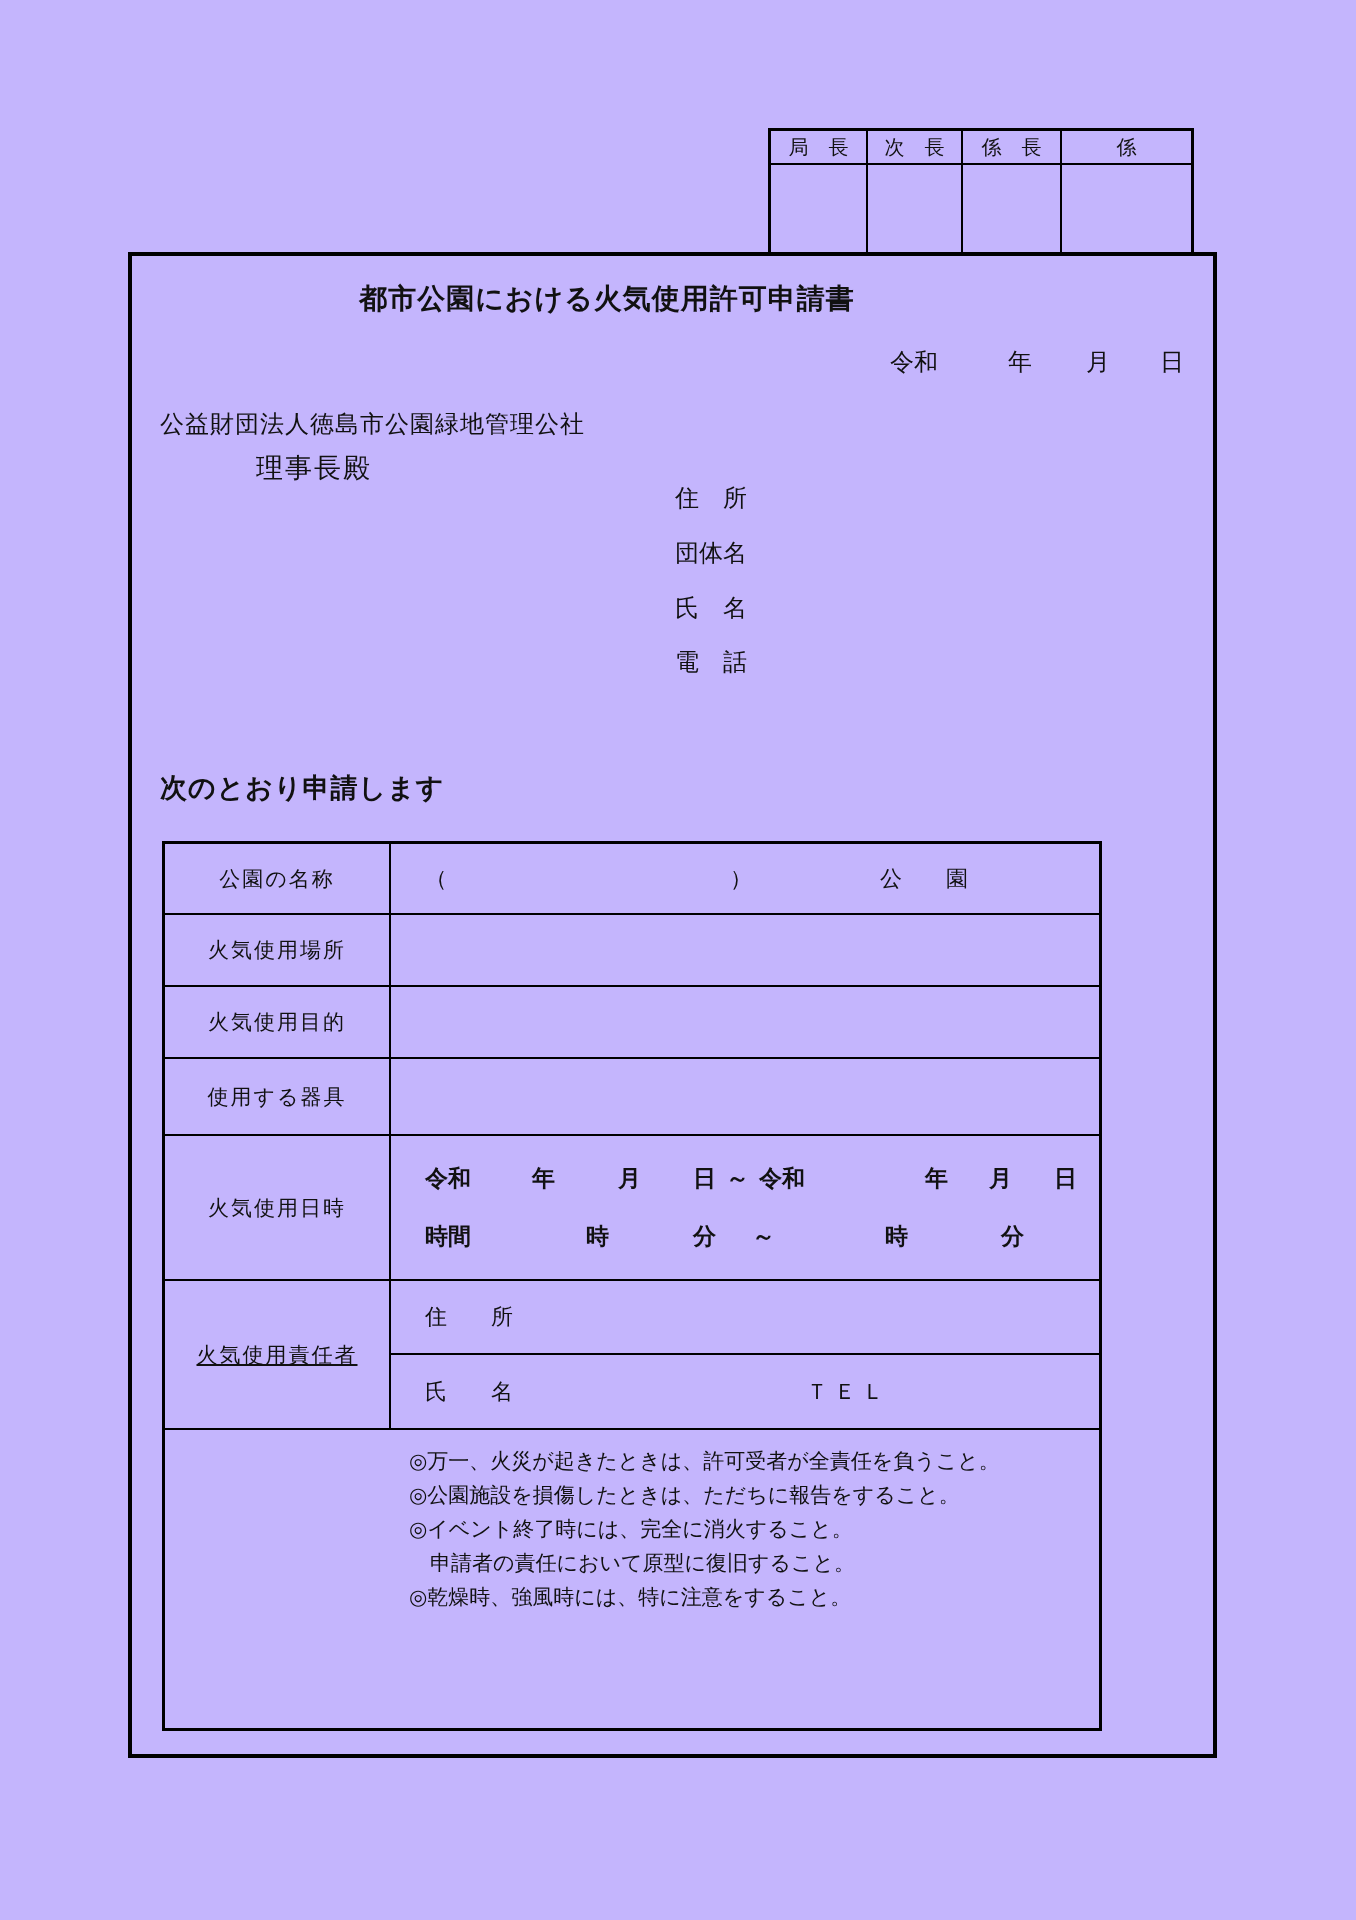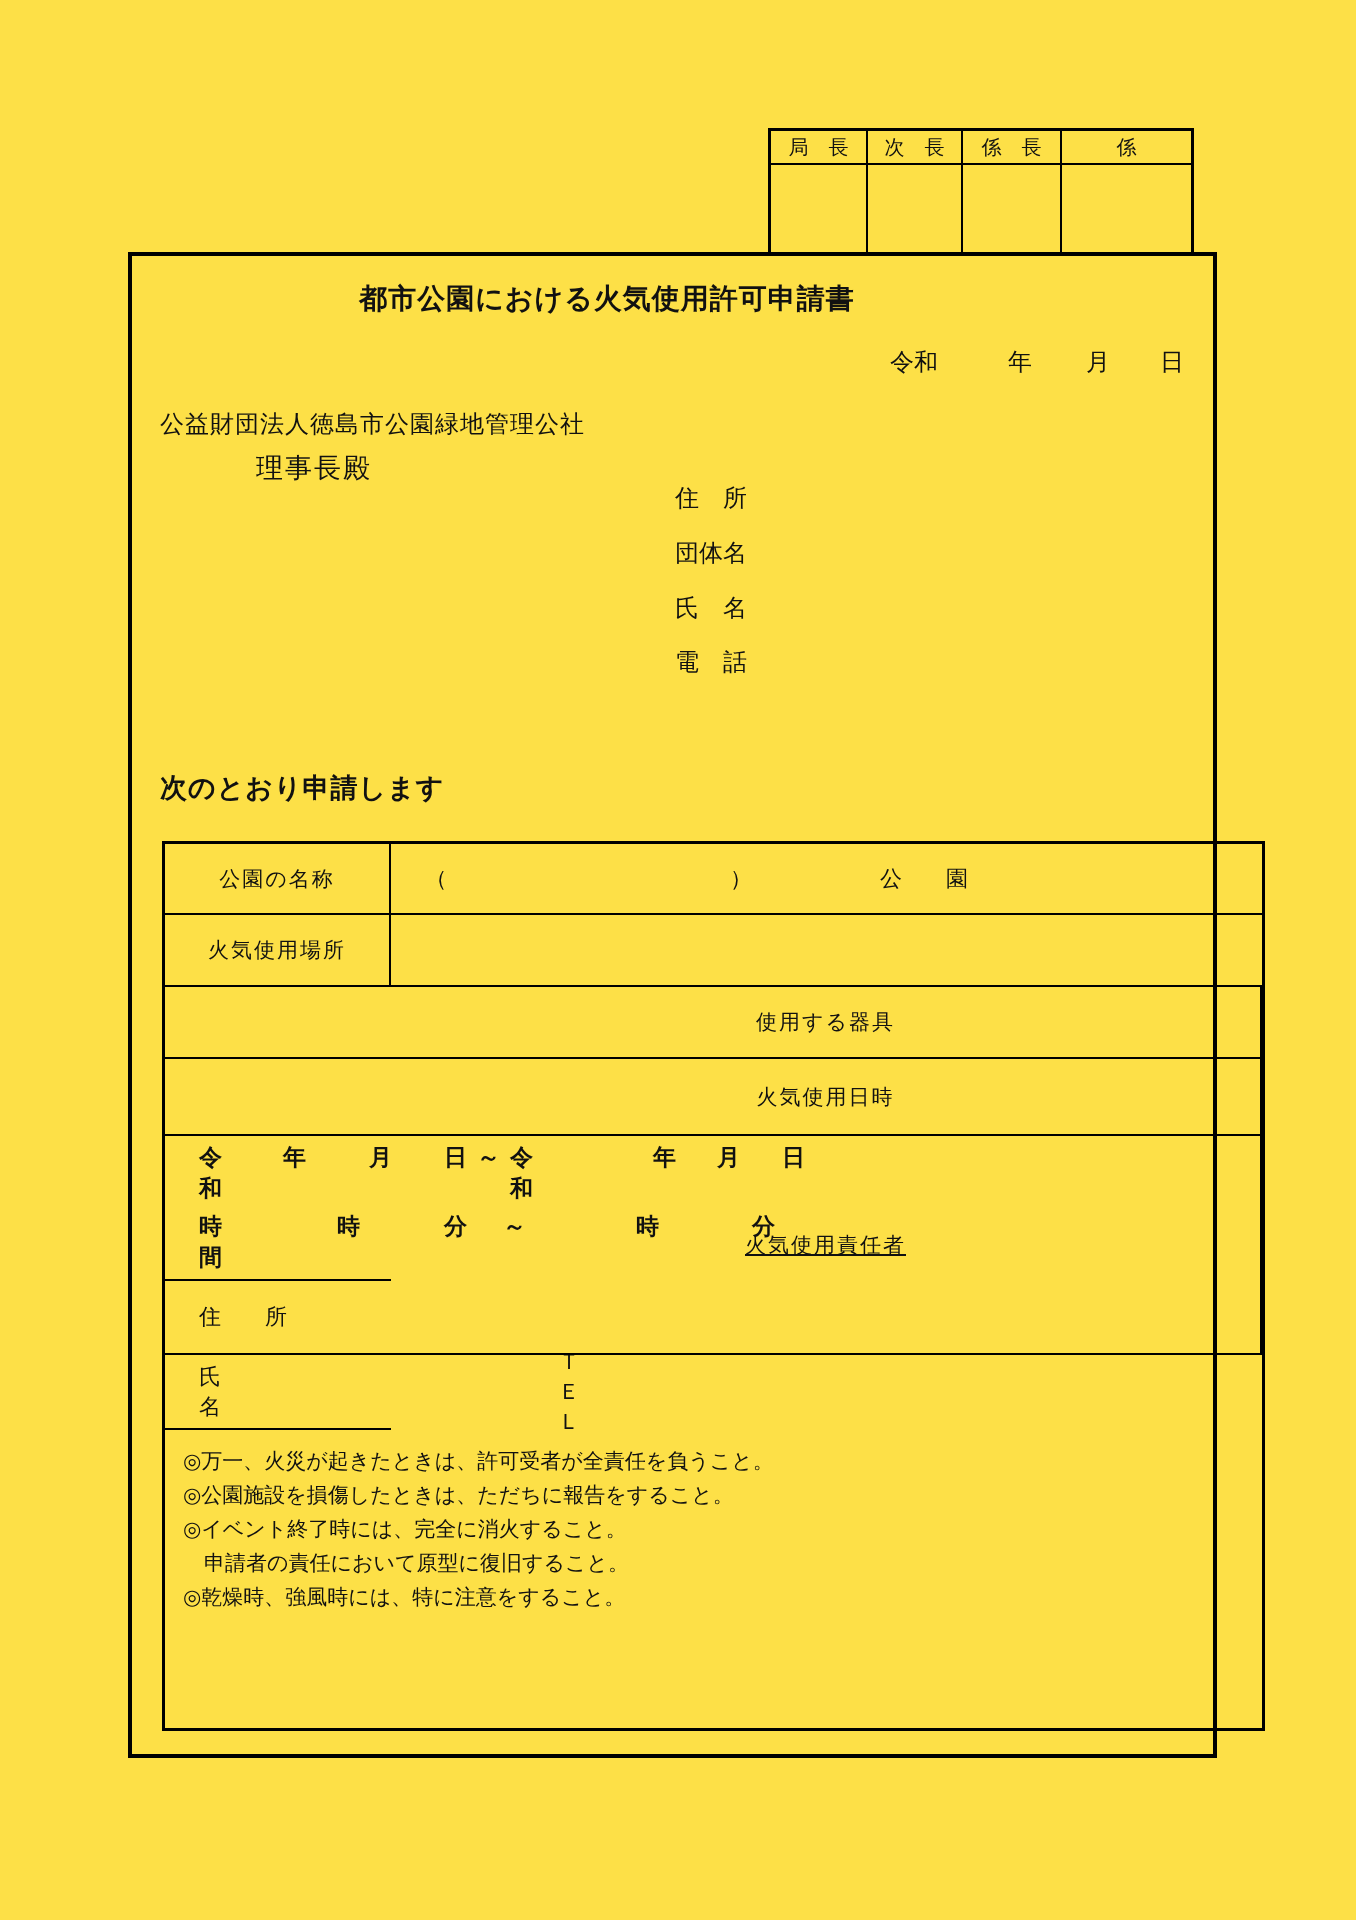--- a/index.html
+++ b/index.html
@@ -1,20 +1,20 @@
 <!DOCTYPE html>
 <html><head>
 <meta charset="utf-8">
 <style>
   html, body { margin: 0; padding: 0; background: #ffffff; }
   .page {
     position: relative;
     width: 1356px;
     height: 1920px;
-    background: #fde047;
+    background: #c4b5fd;
     overflow: hidden;
     color: #111;
     font-family: "Liberation Serif", "DejaVu Serif", serif;
   }
 
   
   .approval {
     position: absolute; left: 768px; top: 128px;
     width: 426px; height: 127px;
     border: 3px solid #000; box-sizing: border-box;
@@ -61,21 +61,21 @@
   .app-field.f3 { top: 390px; }
 
   .section-heading {
     position: absolute; left: 28px; top: 514px;
     font-size: 27px; font-weight: bold; letter-spacing: 1px;
   }
 
   
   .main-table {
     position: absolute; left: 30px; top: 585px;
-    width: 1103px; height: 890px;
+    width: 940px; height: 890px;
     border: 3px solid #000; box-sizing: border-box;
     display: grid;
     grid-template-columns: 226px 1fr;
     grid-template-rows: 69px 72px 72px 77px 145px 74px 75px 117px 1fr;
   }
   .cell { box-sizing: border-box; position: relative; }
   .bt { border-top: 2px solid #000; }
   .label-cell {
     border-right: 2px solid #000;
     display: flex; flex-direction: column;
@@ -155,20 +155,21 @@
       <div class="cell label-cell">公園の名称</div>
       <div class="cell park-row-content">
         <span class="pk-open">（</span>
         <span class="pk-close">）</span>
         <span class="pk-park">公　　園</span>
       </div>
 
       <div class="cell label-cell bt">火気使用場所</div>
       <div class="cell bt"></div>
 
+      <div class="cell label-cell bt">火気使用目的</div>
       <div class="cell bt"></div>
 
       <div class="cell label-cell bt">使用する器具</div>
       <div class="cell bt"></div>
 
       <div class="cell label-cell bt">火気使用日時</div>
       <div class="cell bt">
         <div class="datetime-content">
           <div class="tok-row">
             <span>令和</span>

